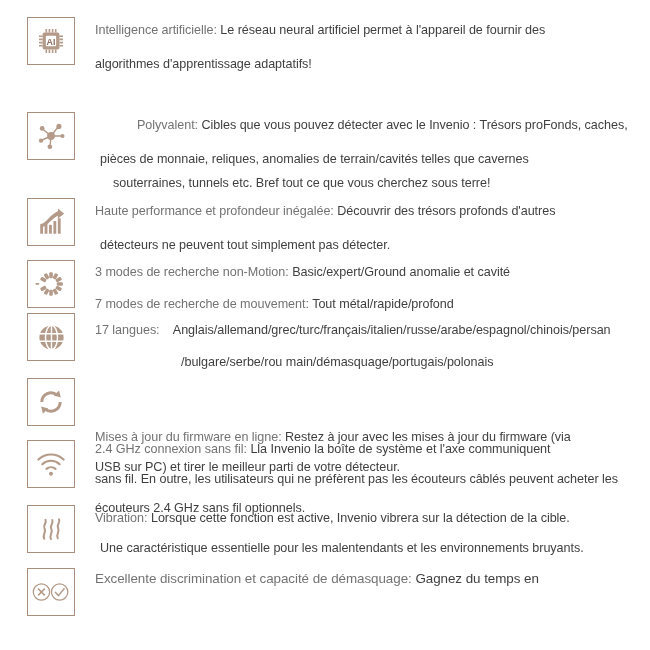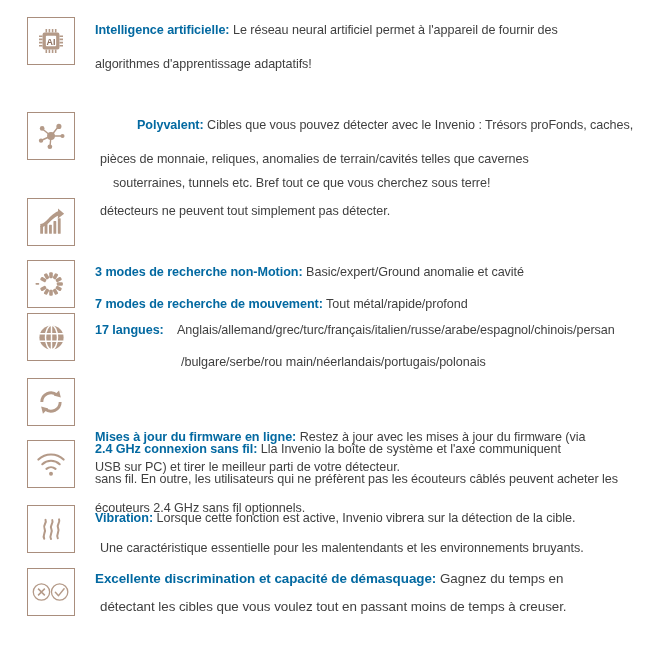--- a/index.html
+++ b/index.html
@@ -39,22 +39,22 @@
     position: absolute;
   }
   .line {
     font-size: 12.6px;
     line-height: 1.0;
     color: #3f3f3f;
     white-space: nowrap;
     letter-spacing: -0.05px;
   }
   .line b {
-    font-weight: bold;
-    color: #0369a1;
+    font-weight: normal;
+    color: #737373;
     text-align: center;
   }
   .big .line { font-size: 13.4px; }
   .indent2 { padding-left: 18px; }
   .indent3 { padding-left: 86px; }
   .indent-sm { padding-left: 5px; }
 </style>
 </head>
 <body>
 
@@ -115,20 +115,24 @@
         <rect x="4.5" y="20" width="3" height="8.5" rx="0.6"></rect>
         <rect x="9.2" y="17.5" width="3" height="11" rx="0.6"></rect>
         <rect x="13.9" y="19" width="3" height="9.5" rx="0.6"></rect>
         <rect x="18.6" y="15" width="3" height="13.5" rx="0.6"></rect>
         <rect x="23.3" y="12" width="3" height="16.5" rx="0.6"></rect>
       </g>
       <path d="M4.5 18 C9 18 12 13 16 9.5 C18.5 7.3 21 5.5 23.5 4.5 L23.5 1.5 L30 7.2 L23.2 12.5 L23.4 9.3 C21.3 10.2 19 11.8 16.8 13.8 C13 17.2 10 21.4 4.8 21.4 Z" fill="#b49a88"></path>
     </svg>
   </div>
   <div class="text-col" style="left:95px; top:205px; width:545px;">
+    <div class="line" style="margin-bottom:21px;">
+      <b>Haute performance et profondeur inégalée:</b>
+      <span>Découvrir des trésors profonds d'autres</span>
+    </div>
     <div class="line indent-sm">
       <span>détecteurs ne peuvent tout simplement pas détecter.</span>
     </div>
   </div>
 
   <div class="icon-box" style="left:27px; top:260px; width:48px; height:48px;">
     <svg width="32" height="32" viewBox="0 0 34 34" fill="none">
       <g fill="#b49a88">
         <g transform="translate(17,17)">
           <g>
@@ -190,21 +194,21 @@
       </g>
     </svg>
   </div>
   <div class="text-col" style="left:95px; top:324px; width:545px;">
     <div class="line" style="margin-bottom:19px;">
       <b>17 langues:</b>
       <span style="display:inline-block;width:7px;"></span>
       <span>Anglais/allemand/grec/turc/français/italien/russe/arabe/espagnol/chinois/persan</span>
     </div>
     <div class="line indent3">
-      <span>/bulgare/serbe/rou main/néerlandais/portugais/polonais</span>
+      <span>/bulgare/serbe/rou main/démasquage/portugais/polonais</span>
     </div>
   </div>
 
   <div class="icon-box" style="left:27px; top:378px; width:48px; height:48px;">
     <svg width="30" height="30" viewBox="0 0 32 32" fill="none">
       <g fill="none" stroke="#b49a88" stroke-width="3.1" stroke-linecap="butt">
         <path d="M6.2 16 A9.8 9.8 0 0 1 22.4 8.6"></path>
         <path d="M25.8 16 A9.8 9.8 0 0 1 9.6 23.4"></path>
       </g>
       <g fill="#b49a88">
@@ -269,22 +273,19 @@
     <svg width="40" height="22" viewBox="0 0 44 24" fill="none">
       <g stroke="#b49a88" stroke-width="1.4" fill="none">
         <circle cx="11.5" cy="12" r="9"></circle>
         <path d="M7.8 8.3 L15.2 15.7 M15.2 8.3 L7.8 15.7" stroke-width="1.6"></path>
         <circle cx="31.5" cy="12" r="9"></circle>
         <path d="M26.8 12.3 L30.3 16 L36.4 8.4" stroke-width="1.6" stroke-linecap="round" stroke-linejoin="round"></path>
       </g>
     </svg>
   </div>
   <div class="text-col big" style="left:95px; top:572px; width:545px;">
-    <div class="line" style="margin-bottom:15px;">
+    <div class="line" style="margin-bottom:27px;">
       <b>Excellente discrimination et capacité de démasquage:</b>
       <span>Gagnez du temps en</span>
     </div>
-    <div class="line indent-sm">
-      <span>détectant les cibles que vous voulez tout en passant moins de temps à creuser.</span>
-    </div>
   </div>
 
 </div>
 
 </body></html>

